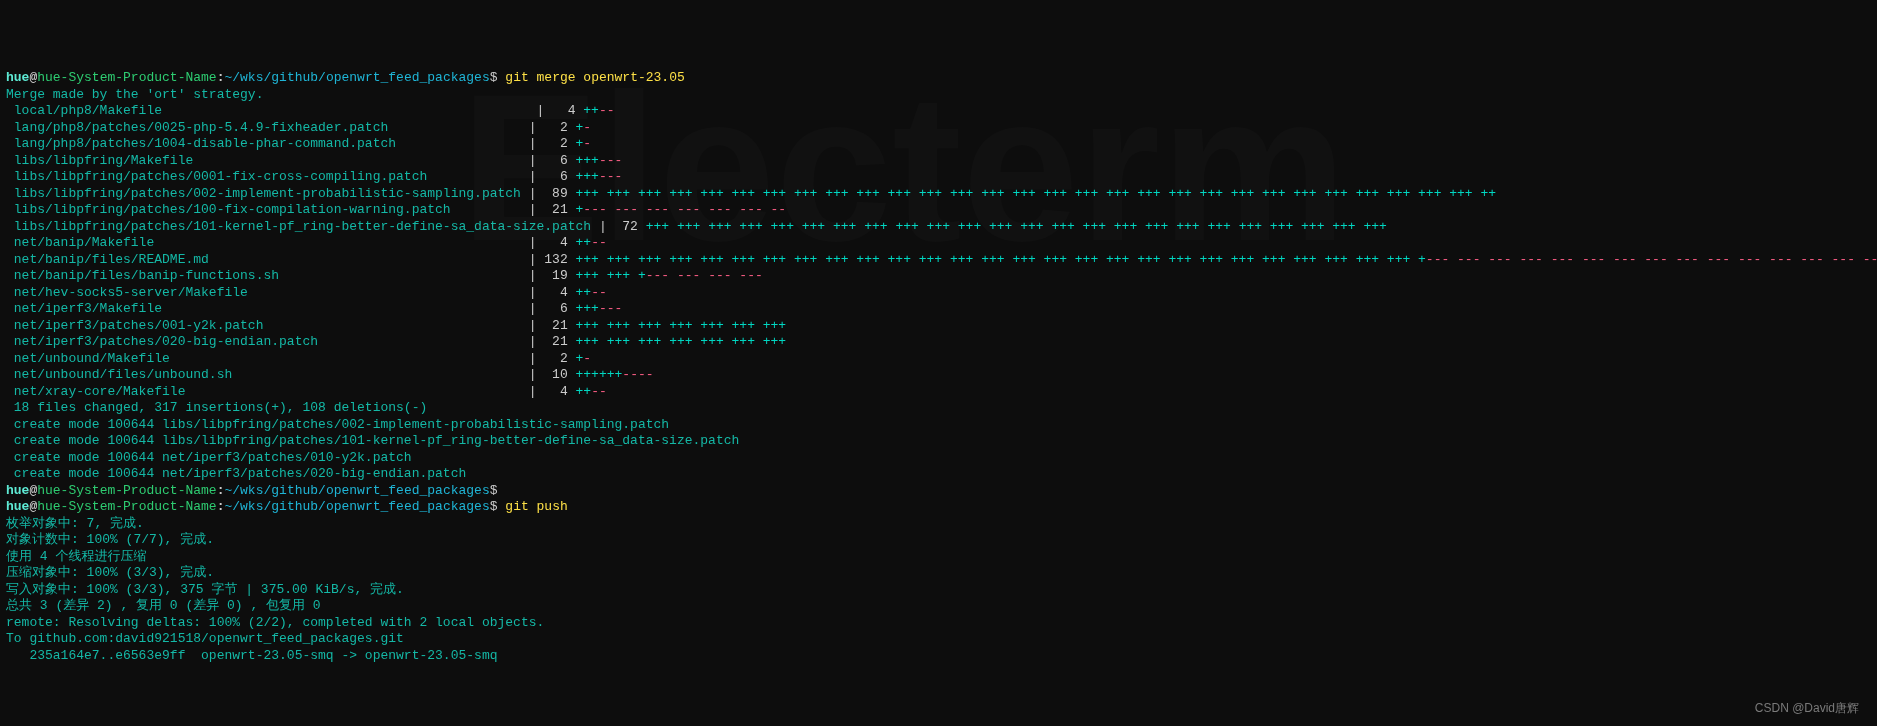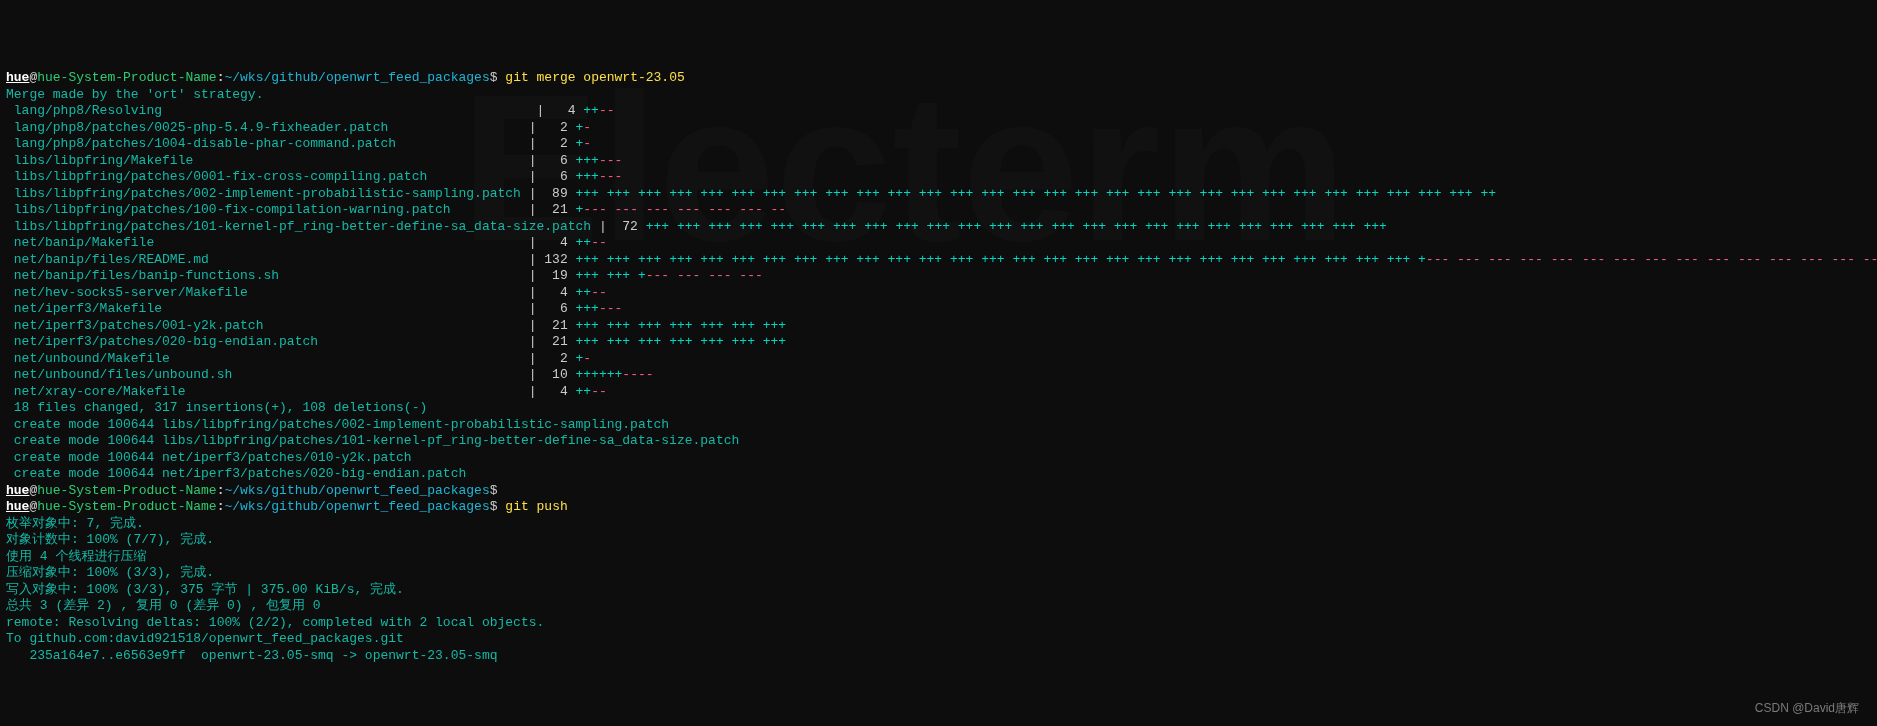--- a/index.html
+++ b/index.html
@@ -10,21 +10,21 @@
     font-family: "Consolas", "Courier New", monospace;
     font-size: 13px;
     line-height: 16.5px;
     white-space: pre;
     overflow: hidden;
     width: 1877px;
     height: 726px;
     box-sizing: border-box;
     position: relative;
   }
-  .prompt-user  { color: #ffffff; font-weight: bold; text-decoration: underline; }
+  .prompt-user  { color: #5eead4; font-weight: bold; }
   .prompt-host  { color: #2ecc71; font-weight: normal; }
   .prompt-at    { color: #cccccc; font-weight: bold; }
   .prompt-path  { color: #1fb5d6; font-weight: normal; }
   .prompt-dollar{ color: #cccccc; }
   .cmd          { color: #fde047; }
   .out          { color: #14b8a6; }
   .plus         { color: #00d7c2; }
   .minus        { color: #ff5f87; }
   .bar          { color: #cccccc; }
   .num          { color: #cccccc; }
@@ -49,21 +49,21 @@
     user-select: none;
   }
 </style>
 </head>
 <body>
 
 
 
 <div id="term"><span class="prompt-user">hue</span><span class="prompt-at">@</span><span class="prompt-host">hue-System-Product-Name</span><span class="prompt-at">:</span><span class="prompt-path">~/wks/github/openwrt_feed_packages</span><span class="prompt-dollar">$</span> <span class="cmd">git merge openwrt-23.05</span>
 <span class="out">Merge made by the 'ort' strategy.</span>
-<span class="out"> lang/php8/Resolving                                               </span><span class="bar"> | </span><span class="num">  4</span> <span class="plus">++</span><span class="minus">--</span>
+<span class="out"> local/php8/Makefile                                               </span><span class="bar"> | </span><span class="num">  4</span> <span class="plus">++</span><span class="minus">--</span>
 <span class="out"> lang/php8/patches/0025-php-5.4.9-fixheader.patch                 </span><span class="bar"> | </span><span class="num">  2</span> <span class="plus">+</span><span class="minus">-</span>
 <span class="out"> lang/php8/patches/1004-disable-phar-command.patch                </span><span class="bar"> | </span><span class="num">  2</span> <span class="plus">+</span><span class="minus">-</span>
 <span class="out"> libs/libpfring/Makefile                                          </span><span class="bar"> | </span><span class="num">  6</span> <span class="plus">+++</span><span class="minus">---</span>
 <span class="out"> libs/libpfring/patches/0001-fix-cross-compiling.patch            </span><span class="bar"> | </span><span class="num">  6</span> <span class="plus">+++</span><span class="minus">---</span>
 <span class="out"> libs/libpfring/patches/002-implement-probabilistic-sampling.patch</span><span class="bar"> | </span><span class="num"> 89</span> <span class="plus">+++ +++ +++ +++ +++ +++ +++ +++ +++ +++ +++ +++ +++ +++ +++ +++ +++ +++ +++ +++ +++ +++ +++ +++ +++ +++ +++ +++ +++ ++</span>
 <span class="out"> libs/libpfring/patches/100-fix-compilation-warning.patch         </span><span class="bar"> | </span><span class="num"> 21</span> <span class="plus">+</span><span class="minus">--- --- --- --- --- --- --</span>
 <span class="out"> libs/libpfring/patches/101-kernel-pf_ring-better-define-sa_data-size.patch</span><span class="bar"> | </span><span class="num"> 72</span> <span class="plus">+++ +++ +++ +++ +++ +++ +++ +++ +++ +++ +++ +++ +++ +++ +++ +++ +++ +++ +++ +++ +++ +++ +++ +++</span>
 <span class="out"> net/banip/Makefile                                               </span><span class="bar"> | </span><span class="num">  4</span> <span class="plus">++</span><span class="minus">--</span>
 <span class="out"> net/banip/files/README.md                                        </span><span class="bar"> | </span><span class="num">132</span> <span class="plus">+++ +++ +++ +++ +++ +++ +++ +++ +++ +++ +++ +++ +++ +++ +++ +++ +++ +++ +++ +++ +++ +++ +++ +++ +++ +++ +++ +</span><span class="minus">--- --- --- --- --- --- --- --- --- --- --- --- --- --- --- --- --</span>
 <span class="out"> net/banip/files/banip-functions.sh                               </span><span class="bar"> | </span><span class="num"> 19</span> <span class="plus">+++ +++ +</span><span class="minus">--- --- --- ---</span>

